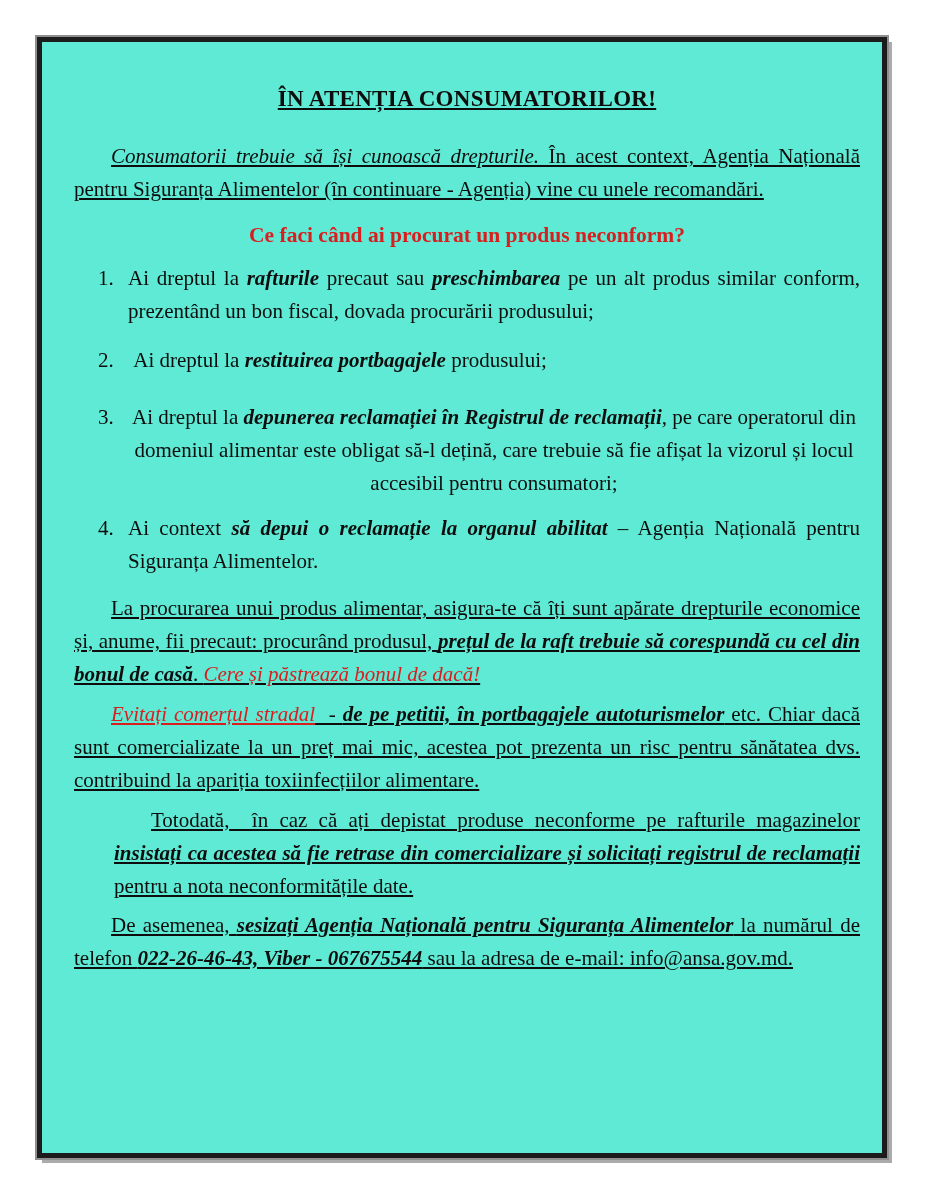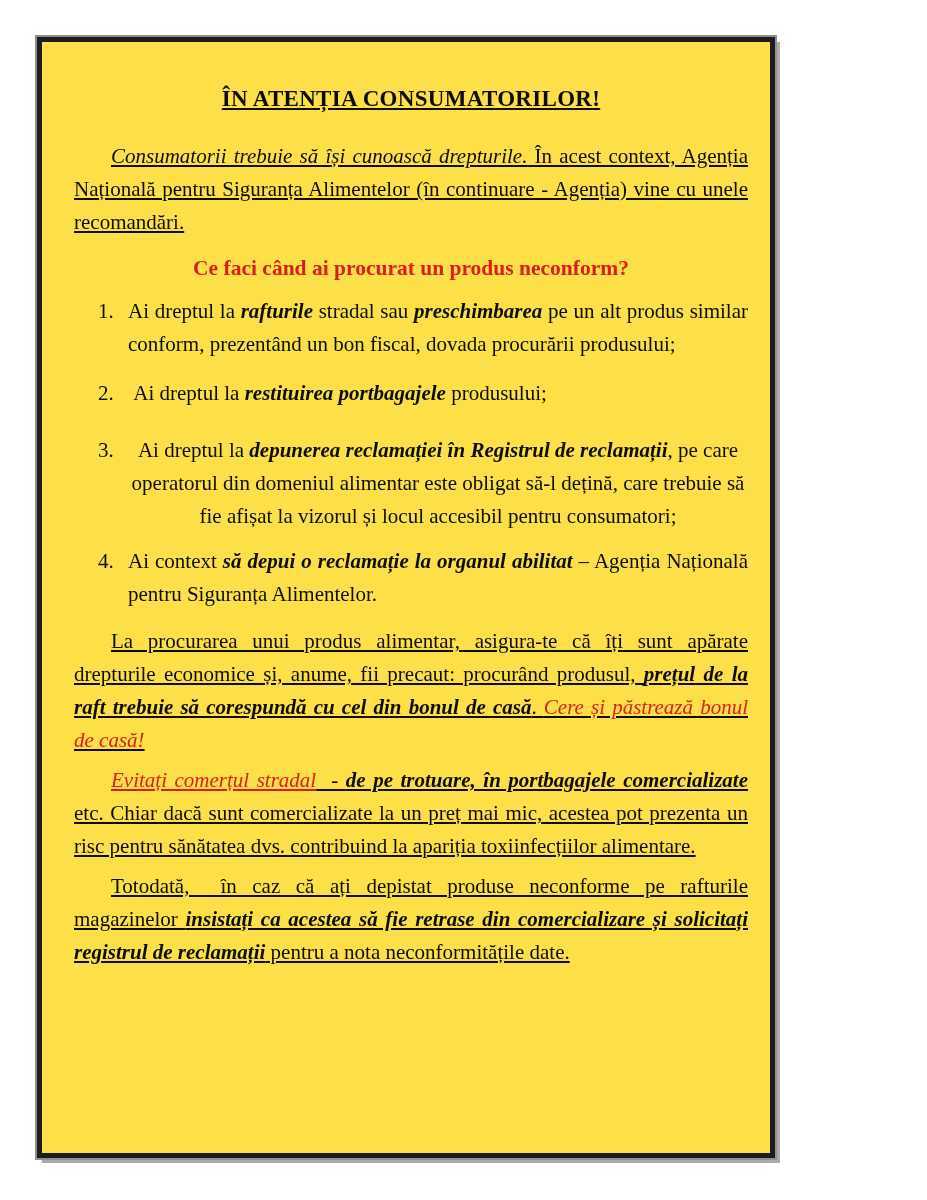--- a/index.html
+++ b/index.html
@@ -9,24 +9,24 @@
     height: 1200px;
     background: #ffffff;
     overflow: hidden;
     font-family: "Liberation Serif", serif;
     color: #0d0d0d;
   }
   .frame {
     position: absolute;
     left: 37px;
     top: 37px;
-    width: 738px;
+    width: 850px;
     height: 1121px;
     box-sizing: border-box;
-    background: #fde047;
+    background: #5eead4;
     border: 5px solid #1c1c1c;
     outline: 2px solid #8f8f8f;
     box-shadow: 5px 5px 0 #ababab;
     padding: 42px 22px 0 32px;
   }
   .title {
     margin: 0 0 26px 0;
     font-size: 23px;
     line-height: 30px;
     font-weight: bold;
@@ -53,48 +53,49 @@
     position: relative;
     padding-left: 54px;
     font-size: 21px;
     line-height: 33px;
     text-align: justify;
   }
   .item .num { position: absolute; left: 24px; top: 0; }
   .b { font-weight: bold; }
   .i { font-style: italic; }
   .u { text-decoration: underline; }
-  .mb6  { margin-bottom: 6px; }
+  .mb6  { margin-bottom: 6px; margin-left: 40px; }
   .mb7  { margin-bottom: 7px; }
   .mb12 { margin-bottom: 12px; text-align: center; }
   .mb14 { margin-bottom: 14px; }
   .mb16 { margin-bottom: 16px; }
   .mb24 { margin-bottom: 24px; }
 </style>
 </head>
 <body>
 
 <div class="canvas">
   <div class="frame">
 
     <h1 class="title">ÎN ATENȚIA CONSUMATORILOR!</h1>
 
     <p class="para pind mb14"><span class="i u">Consumatorii trebuie să își cunoască drepturile.</span><span> În acest context, Agenția Națională pentru Siguranța Alimentelor (în continuare - Agenția) vine cu unele recomandări.</span></p>
 
     <h2 class="red-head mb12">Ce faci când ai procurat un produs neconform?</h2>
 
     <div>
-      <div class="item mb16"><span class="num">1.</span><span>Ai dreptul la </span><span class="b i">rafturile</span><span> stradal sau </span><span class="b i">preschimbarea</span><span> pe un alt produs similar conform, prezentând un bon fiscal, dovada procurării produsului;</span></div>
+      <div class="item mb16"><span class="num">1.</span><span>Ai dreptul la </span><span class="b i">rafturile</span><span> precaut sau </span><span class="b i">preschimbarea</span><span> pe un alt produs similar conform, prezentând un bon fiscal, dovada procurării produsului;</span></div>
       <div class="item mb24"><span class="num">2.</span><span>&nbsp;Ai dreptul la </span><span class="b i">restituirea portbagajele</span><span> produsului;</span></div>
       <div class="item mb12"><span class="num">3.</span><span>Ai dreptul la </span><span class="b i">depunerea reclamației în Registrul de reclamații</span><span>, pe care operatorul din domeniul alimentar este obligat să-l dețină, care trebuie să fie afișat la vizorul și locul accesibil pentru consumatori;</span></div>
       <div class="item mb14"><span class="num">4.</span><span>Ai context </span><span class="b i">să depui o reclamație la organul abilitat</span><span> – Agenția Națională pentru Siguranța Alimentelor.</span></div>
     </div>
 
 
-    <p class="para pind mb7"><span>La procurarea unui produs alimentar, asigura-te că îți sunt apărate drepturile economice și, anume, fii precaut: procurând produsul, </span><span class="b i">prețul de la raft trebuie să corespundă cu cel din bonul de casă</span><span>. </span><span class="i" style="color: rgb(216, 30, 30);">Cere și păstrează bonul de casă!</span></p>
+    <p class="para pind mb7"><span>La procurarea unui produs alimentar, asigura-te că îți sunt apărate drepturile economice și, anume, fii precaut: procurând produsul, </span><span class="b i">prețul de la raft trebuie să corespundă cu cel din bonul de casă</span><span>. </span><span class="i" style="color: rgb(216, 30, 30);">Cere și păstrează bonul de dacă!</span></p>
 
-    <p class="para pind mb7"><span class="i u" style="color: rgb(216, 30, 30);">Evitați comerțul stradal</span><span> &nbsp;- </span><span class="b i">de pe trotuare, în portbagajele comercializate</span><span> etc. Chiar dacă sunt comercializate la un preț mai mic, acestea pot prezenta un risc pentru sănătatea dvs. contribuind la apariția toxiinfecțiilor alimentare.</span></p>
+    <p class="para pind mb7"><span class="i u" style="color: rgb(216, 30, 30);">Evitați comerțul stradal</span><span> &nbsp;- </span><span class="b i">de pe petitii, în portbagajele autoturismelor</span><span> etc. Chiar dacă sunt comercializate la un preț mai mic, acestea pot prezenta un risc pentru sănătatea dvs. contribuind la apariția toxiinfecțiilor alimentare.</span></p>
 
     <p class="para pind mb6"><span>Totodată,&nbsp; în caz că ați depistat produse neconforme pe rafturile magazinelor </span><span class="b i">insistați ca acestea să fie retrase din comercializare și solicitați registrul de reclamații</span><span> pentru a nota neconformitățile date.</span></p>
 
+    <p class="para pind"><span>De asemenea, </span><span class="b i">sesizați Agenția Națională pentru Siguranța Alimentelor</span><span> la numărul de telefon </span><span class="b i">022-26-46-43, Viber - 067675544</span><span> sau la adresa de e-mail: info@ansa.gov.md.</span></p>
 
   </div>
 </div>
 
 </body></html>

